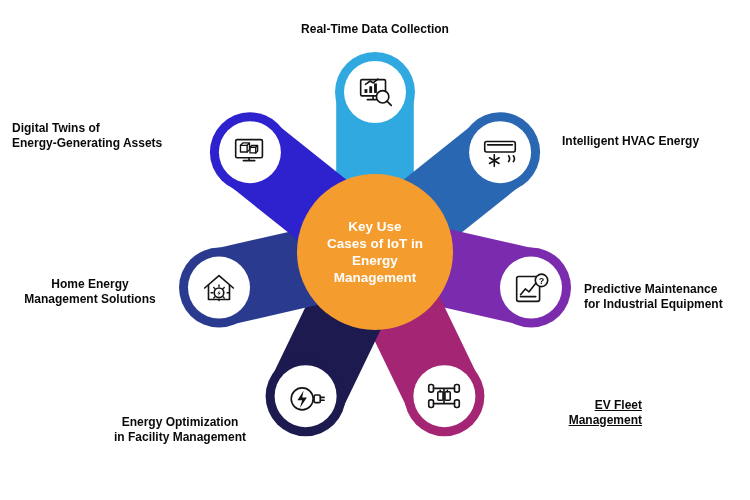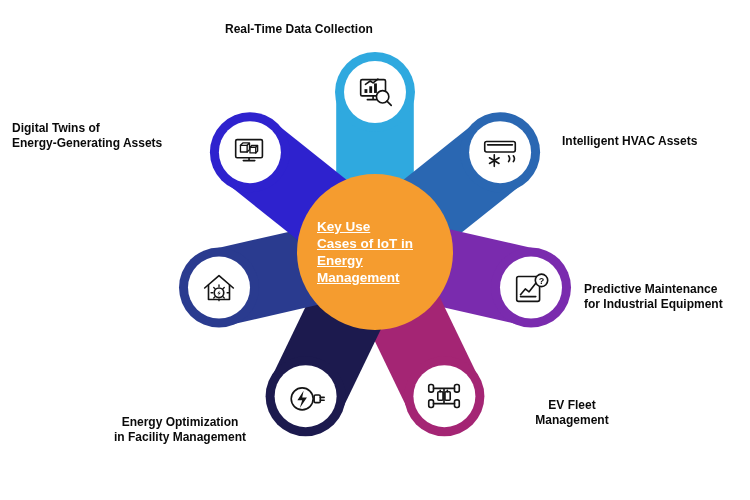--- a/index.html
+++ b/index.html
@@ -1,27 +1,27 @@
 <!DOCTYPE html>
 <html><head>
 <meta charset="utf-8">
 <style>
   html,body{margin:0;padding:0;background:#fff;}
   .stage{position:relative;width:750px;height:500px;background:#ffffff;overflow:hidden;
          font-family:"Liberation Sans",sans-serif;}
   #diagram-svg{position:absolute;left:0;top:0;z-index:1;}
-  .center-text{position:absolute;left:287px;top:174px;width:156px;height:156px;z-index:2;
-               display:flex;align-items:center;justify-content:center;
-               font-weight:700;font-size:13.5px;line-height:17px;white-space:pre-line;color:#fff;text-decoration:underline;}
+  .center-text{position:absolute;left:297px;top:174px;width:156px;height:156px;z-index:2;
+               display:flex;align-items:center;justify-content:center;text-align:center;
+               font-weight:700;font-size:13.5px;line-height:17px;white-space:pre-line;color:#fff;}
   .lbl{position:absolute;z-index:2;font-weight:700;font-size:12px;line-height:15px;
        color:#0a0a0a;white-space:pre-line;}
-  .lbl-realtime{left:225px;top:22px;width:300px;}
+  .lbl-realtime{left:225px;top:22px;width:300px;text-align:center;}
   .lbl-hvac{left:562px;top:134px;width:185px;text-align:left;}
   .lbl-predictive{left:584px;top:282px;width:165px;text-align:left;}
-  .lbl-evfleet{left:502px;top:398px;width:140px;text-align:center;}
+  .lbl-evfleet{left:502px;top:398px;width:140px;text-align:right;text-decoration:underline;}
   .lbl-energyopt{left:80px;top:400px;width:200px;text-align:center;margin-top:15px;}
   .lbl-home{left:0px;top:277px;width:180px;text-align:center;}
   .lbl-twins{left:12px;top:121px;width:200px;text-align:left;}
   .node-icon{position:absolute;width:44px;height:44px;z-index:3;
              display:flex;align-items:center;justify-content:center;}
   .node-icon svg{display:block;}
 </style>
 </head>
 <body>
 
@@ -58,27 +58,29 @@
       <circle cx="219.0" cy="287.6" r="31" fill="#ffffff"></circle>
       <circle cx="249.9" cy="152.2" r="31" fill="#ffffff"></circle>
     </svg>
 
   <div class="center-text" style="color: rgb(255, 255, 255);">Key Use
 Cases of IoT in
 Energy
 Management</div>
 
   <div class="lbl lbl-realtime">Real-Time Data Collection</div>
-  <div class="lbl lbl-hvac">Intelligent HVAC Assets</div>
+  <div class="lbl lbl-hvac">Intelligent HVAC Energy</div>
   <div class="lbl lbl-predictive">Predictive Maintenance
 for Industrial Equipment</div>
   <div class="lbl lbl-evfleet">EV Fleet
 Management</div>
   <div class="lbl lbl-energyopt">Energy Optimization
 in Facility Management</div>
+  <div class="lbl lbl-home">Home Energy
+Management Solutions</div>
   <div class="lbl lbl-twins">Digital Twins of
 Energy-Generating Assets</div>
 
   <div class="node-icon" style="left: 353px; top: 70px;">
     <svg width="42" height="42" viewBox="0 0 44 44" fill="none" stroke="#141414" stroke-width="1.7" stroke-linecap="round" stroke-linejoin="round">
       <rect x="7" y="9" width="26" height="17" rx="1.5"></rect>
       <path d="M20 26v4M14 30h12"></path>
       <path d="M12 14l5-3.5 3 2 5-4"></path>
       <rect x="11" y="19" width="3" height="4" fill="#141414" stroke="none"></rect>
       <rect x="16" y="16" width="3" height="7" fill="#141414" stroke="none"></rect>

